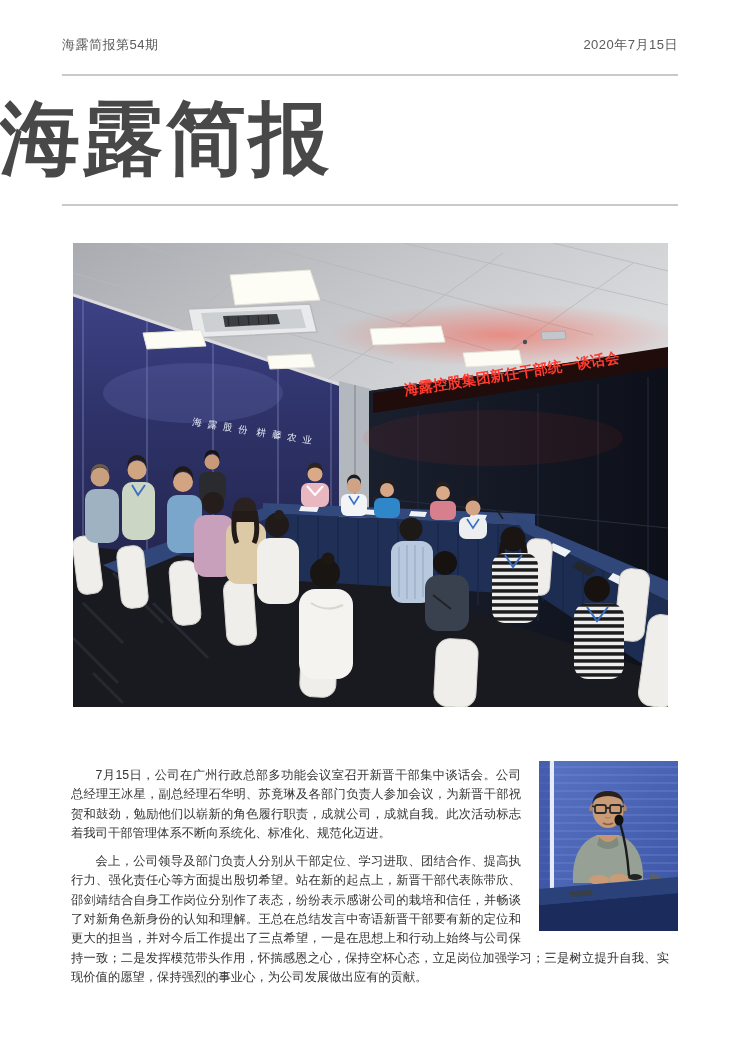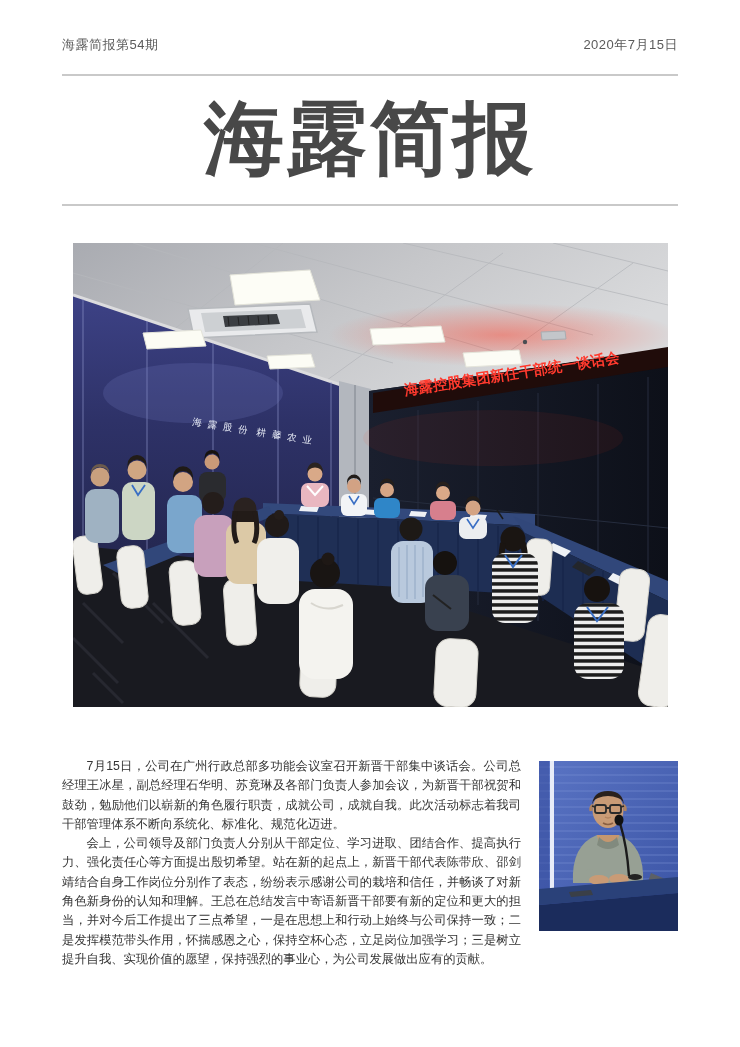--- a/index.html
+++ b/index.html
@@ -9,34 +9,34 @@
   }
   .header{
     position:absolute;top:36px;left:62px;width:616px;
     display:flex;justify-content:space-between;
     font-size:13px;color:#5a5a5a;letter-spacing:0.5px;text-align:right;
   }
   .rule{position:absolute;left:62px;width:616px;height:2px;background:#c9c9c9;}
   .rule-top{top:74px;}
   .rule-title{top:204px;}
   .masthead{
-    position:absolute;top:92px;left:0;width:740px;text-align:center;
+    position:absolute;top:92px;left:0;width:740px;
     font-size:80px;line-height:1.18;font-weight:bold;color:#484848;letter-spacing:3px;
   }
   .meeting-photo{position:absolute;top:243px;left:73px;width:595px;height:464px;}
   .meeting-photo svg{display:block;width:595px;height:464px;}
   .headline{
     position:absolute;top:724px;left:62px;width:616px;
     font-size:22px;font-weight:bold;color:#E57C26;letter-spacing:1px;
   }
   .article{
     position:absolute;top:757px;left:62px;width:616px;
     font-size:12.3px;line-height:19.3px;color:#333333;text-align:justify;
   }
-  .article p{margin:0;text-indent:2em;}
+  .article p{margin:9px;text-indent:2em;}
   .speaker-photo{float:right;width:139px;height:170px;margin:4px 0 8px 18px;}
   .speaker-photo svg{display:block;width:139px;height:170px;}
 </style>
 </head>
 <body>
 
 <div class="page">
 
   <div class="header">
     <span>海露简报第54期</span>

